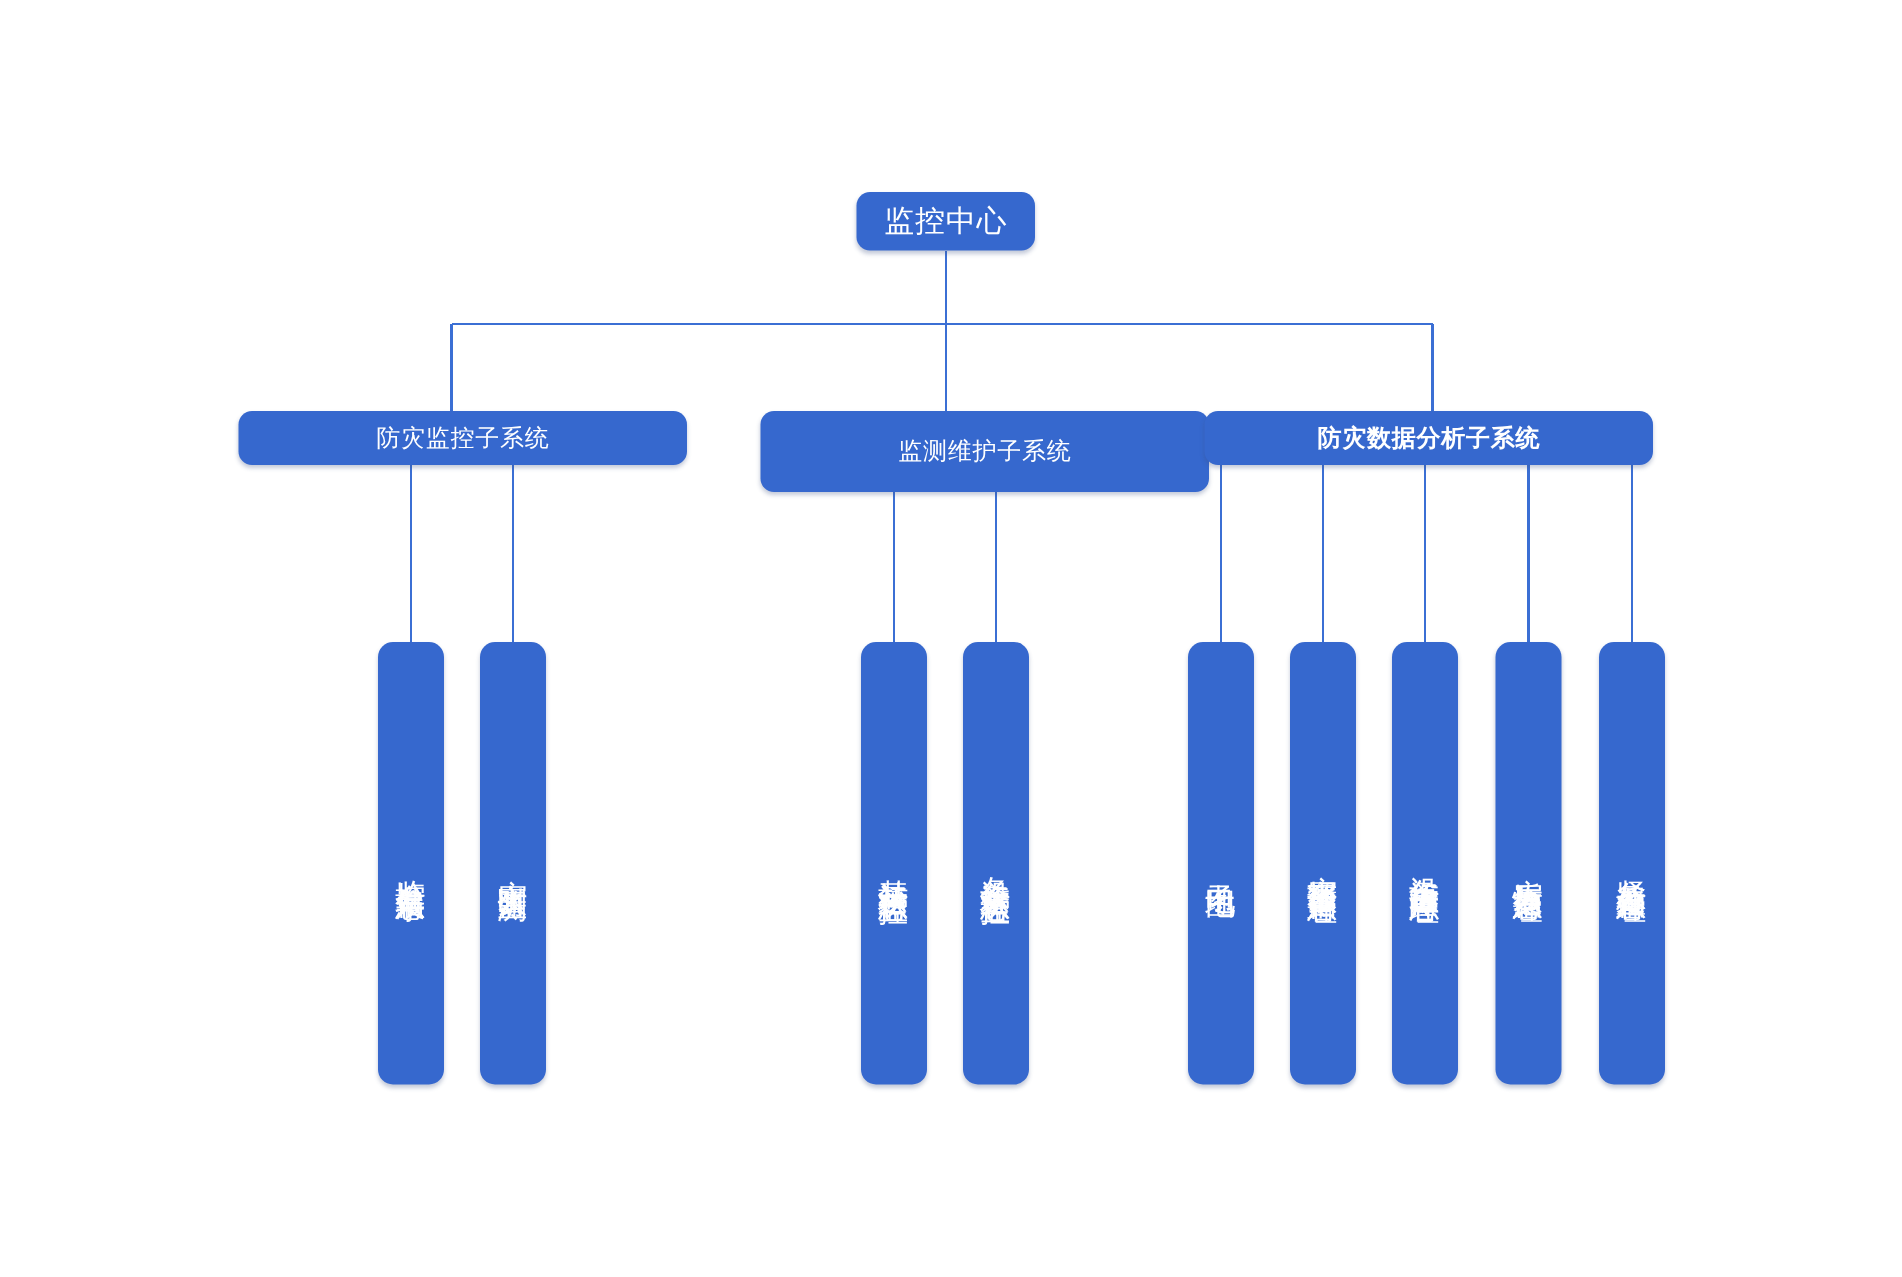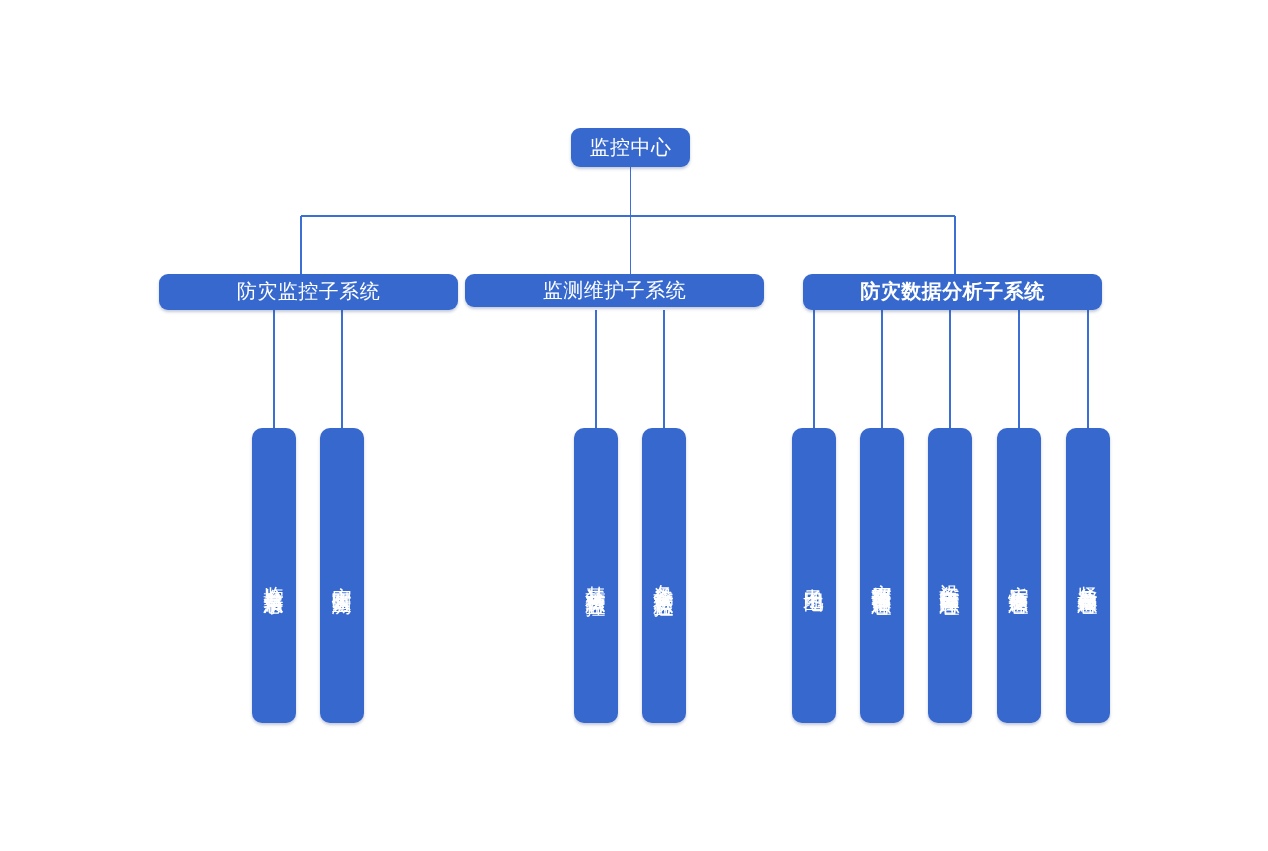--- a/index.html
+++ b/index.html
@@ -45,21 +45,21 @@
     display: block;
     line-height: 1.18;
     letter-spacing: 0.5px;
     white-space: nowrap;
     text-align: center;
   }
   .node-root .node-label {
     font-size: 20px;
   }
   .node-sub .node-label {
-    font-size: 20px;
+    font-size: 16px;
   }
   .node-leaf {
     border-radius: 10px;
   }
   .node-leaf .node-label {
     writing-mode: vertical-rl;
     text-orientation: upright;
     font-size: 20px;
     letter-spacing: 1.5px;
     line-height: 1;
@@ -96,21 +96,21 @@
   </svg>
 
   <div class="node node-root" style="left:571px; top:128px; width:119px; height:39px;">
     <span class="node-label">监控中心</span>
   </div>
 
   <div class="node node-sub" style="left:159px; top:274px; width:299px; height:36px;">
     <span class="node-label">防灾监控子系统</span>
   </div>
 
-  <div class="node node-sub" style="left:465px; top:274px; width:299px; height:33px;">
+  <div class="node node-sub" style="left:507px; top:274px; width:299px; height:54px;">
     <span class="node-label">监测维护子系统</span>
   </div>
 
   <div class="node node-sub" style="left:803px; top:274px; width:299px; height:36px;font-weight:bold;">
     <span class="node-label">防灾数据分析子系统</span>
   </div>
 
   <div class="node node-leaf" style="left:252px; top:428px; width:44px; height:295px;">
     <span class="node-label">监控台站信息展示</span>
   </div>

